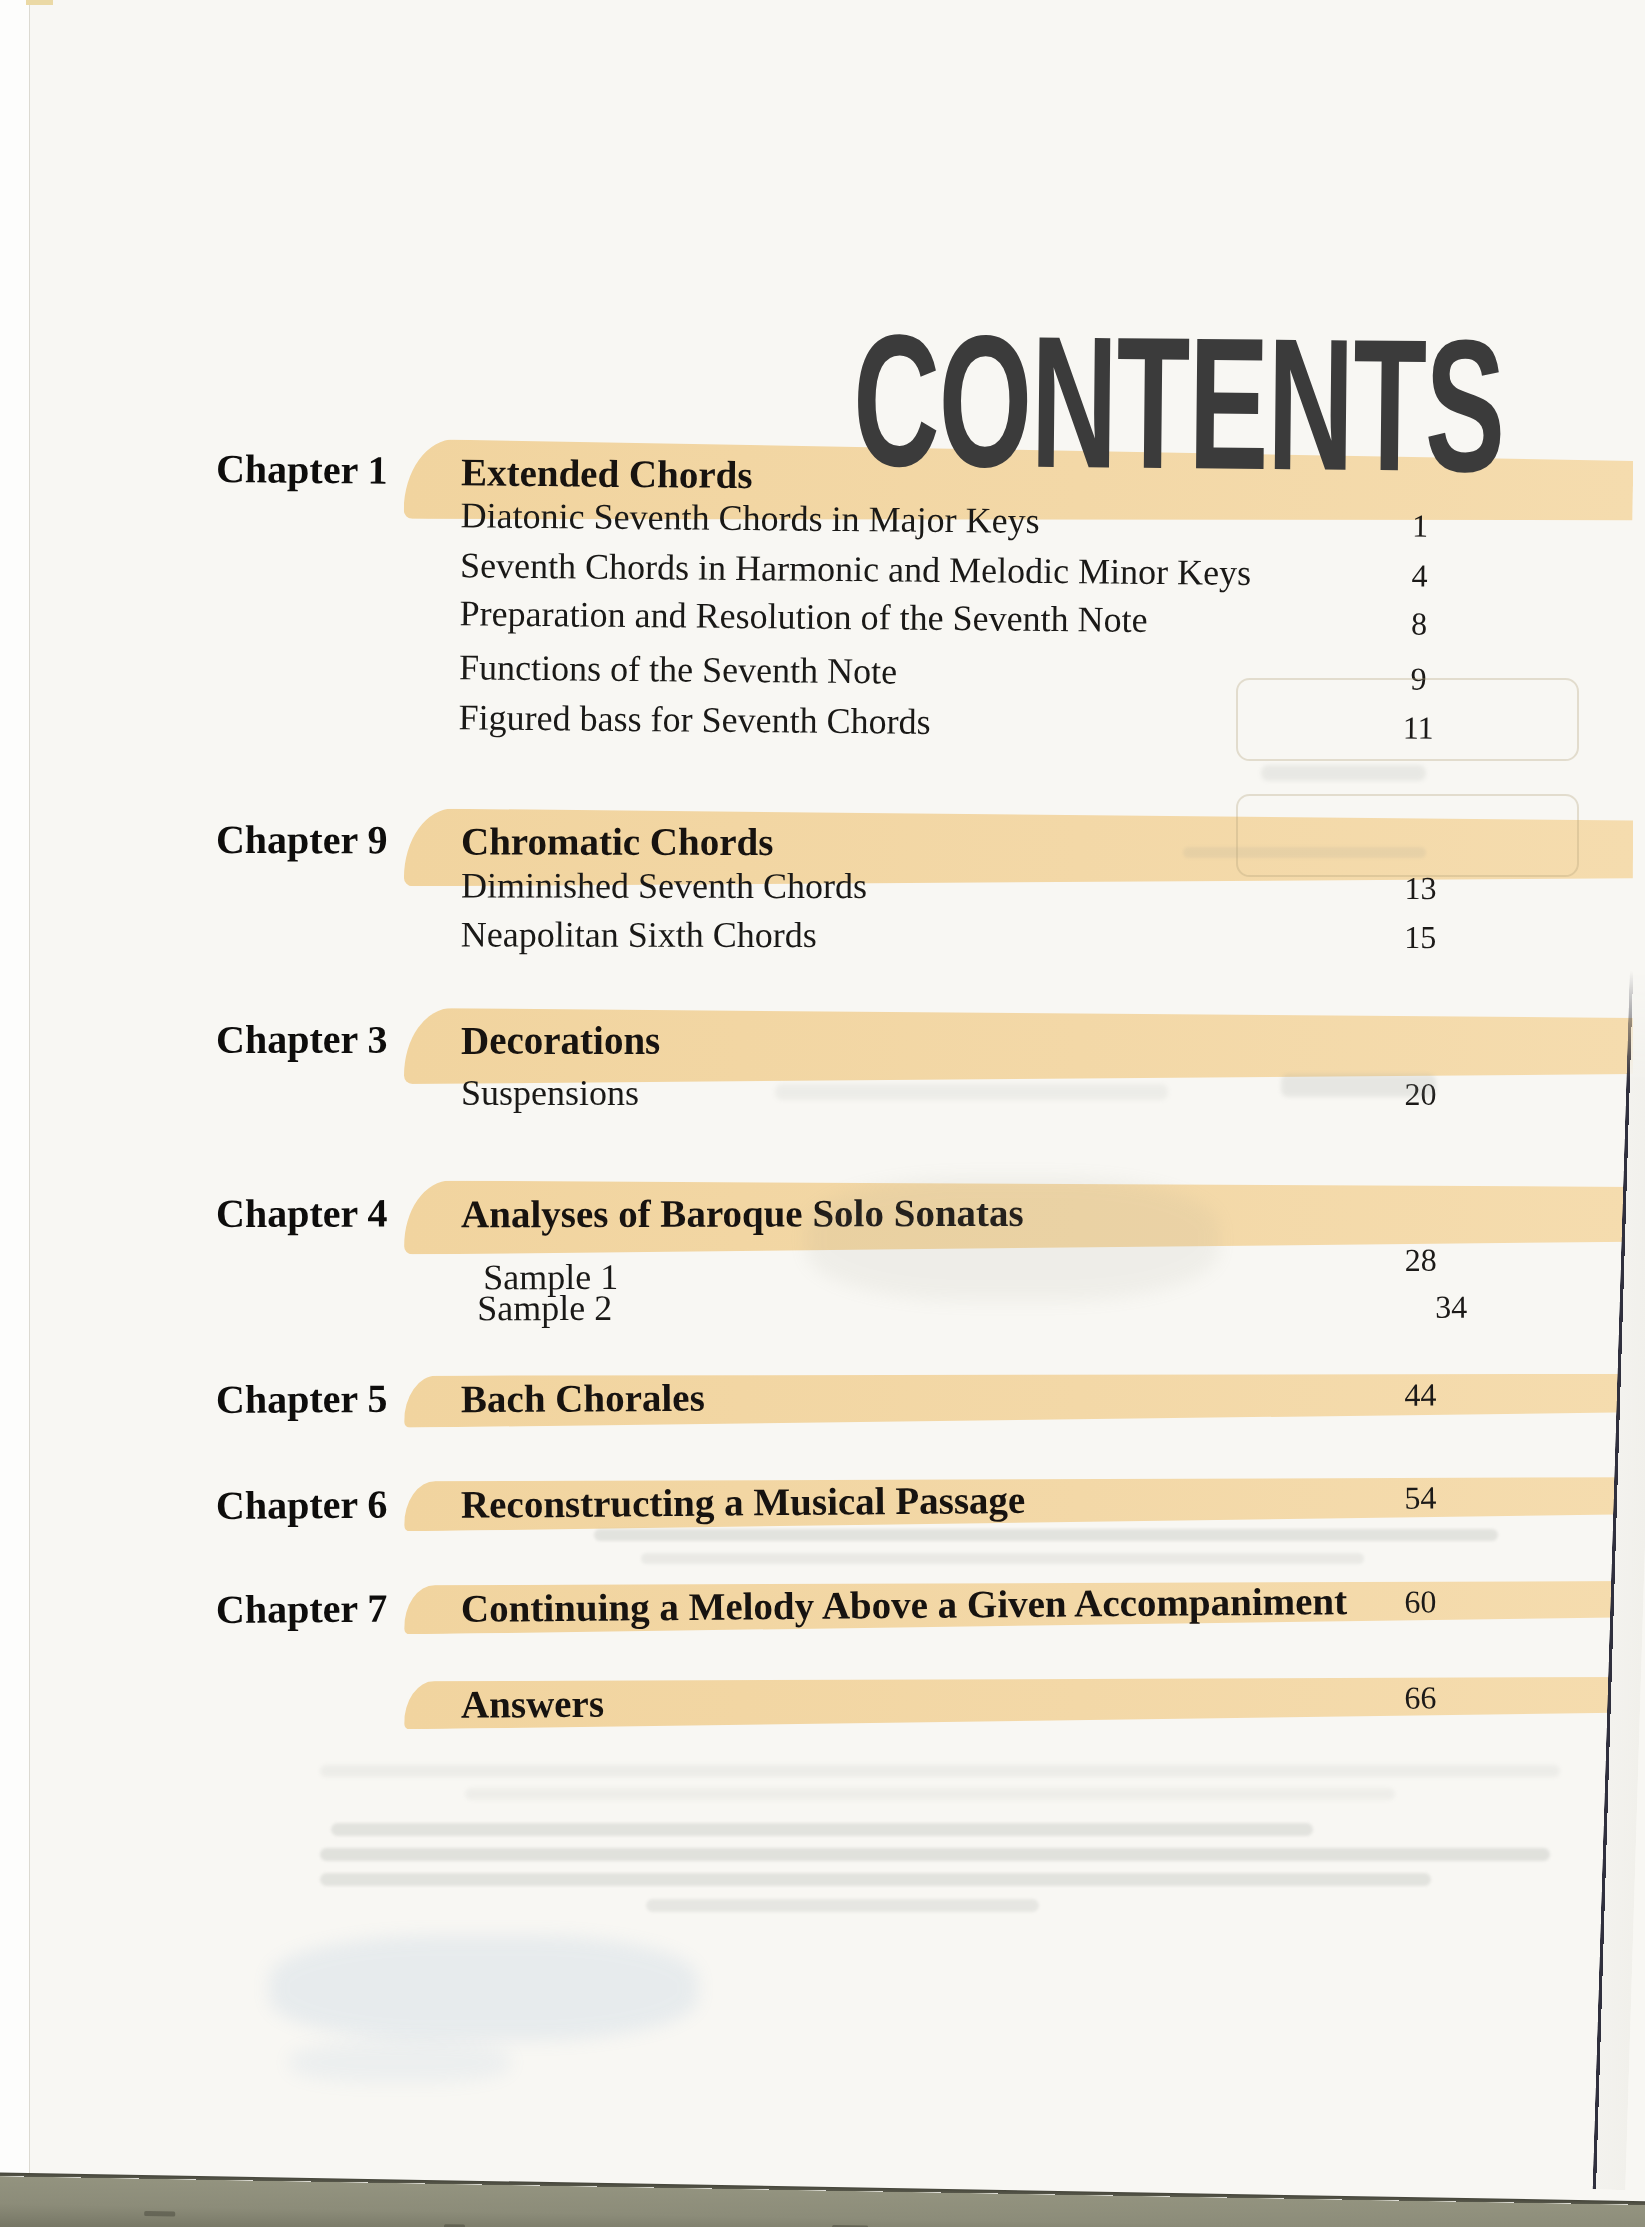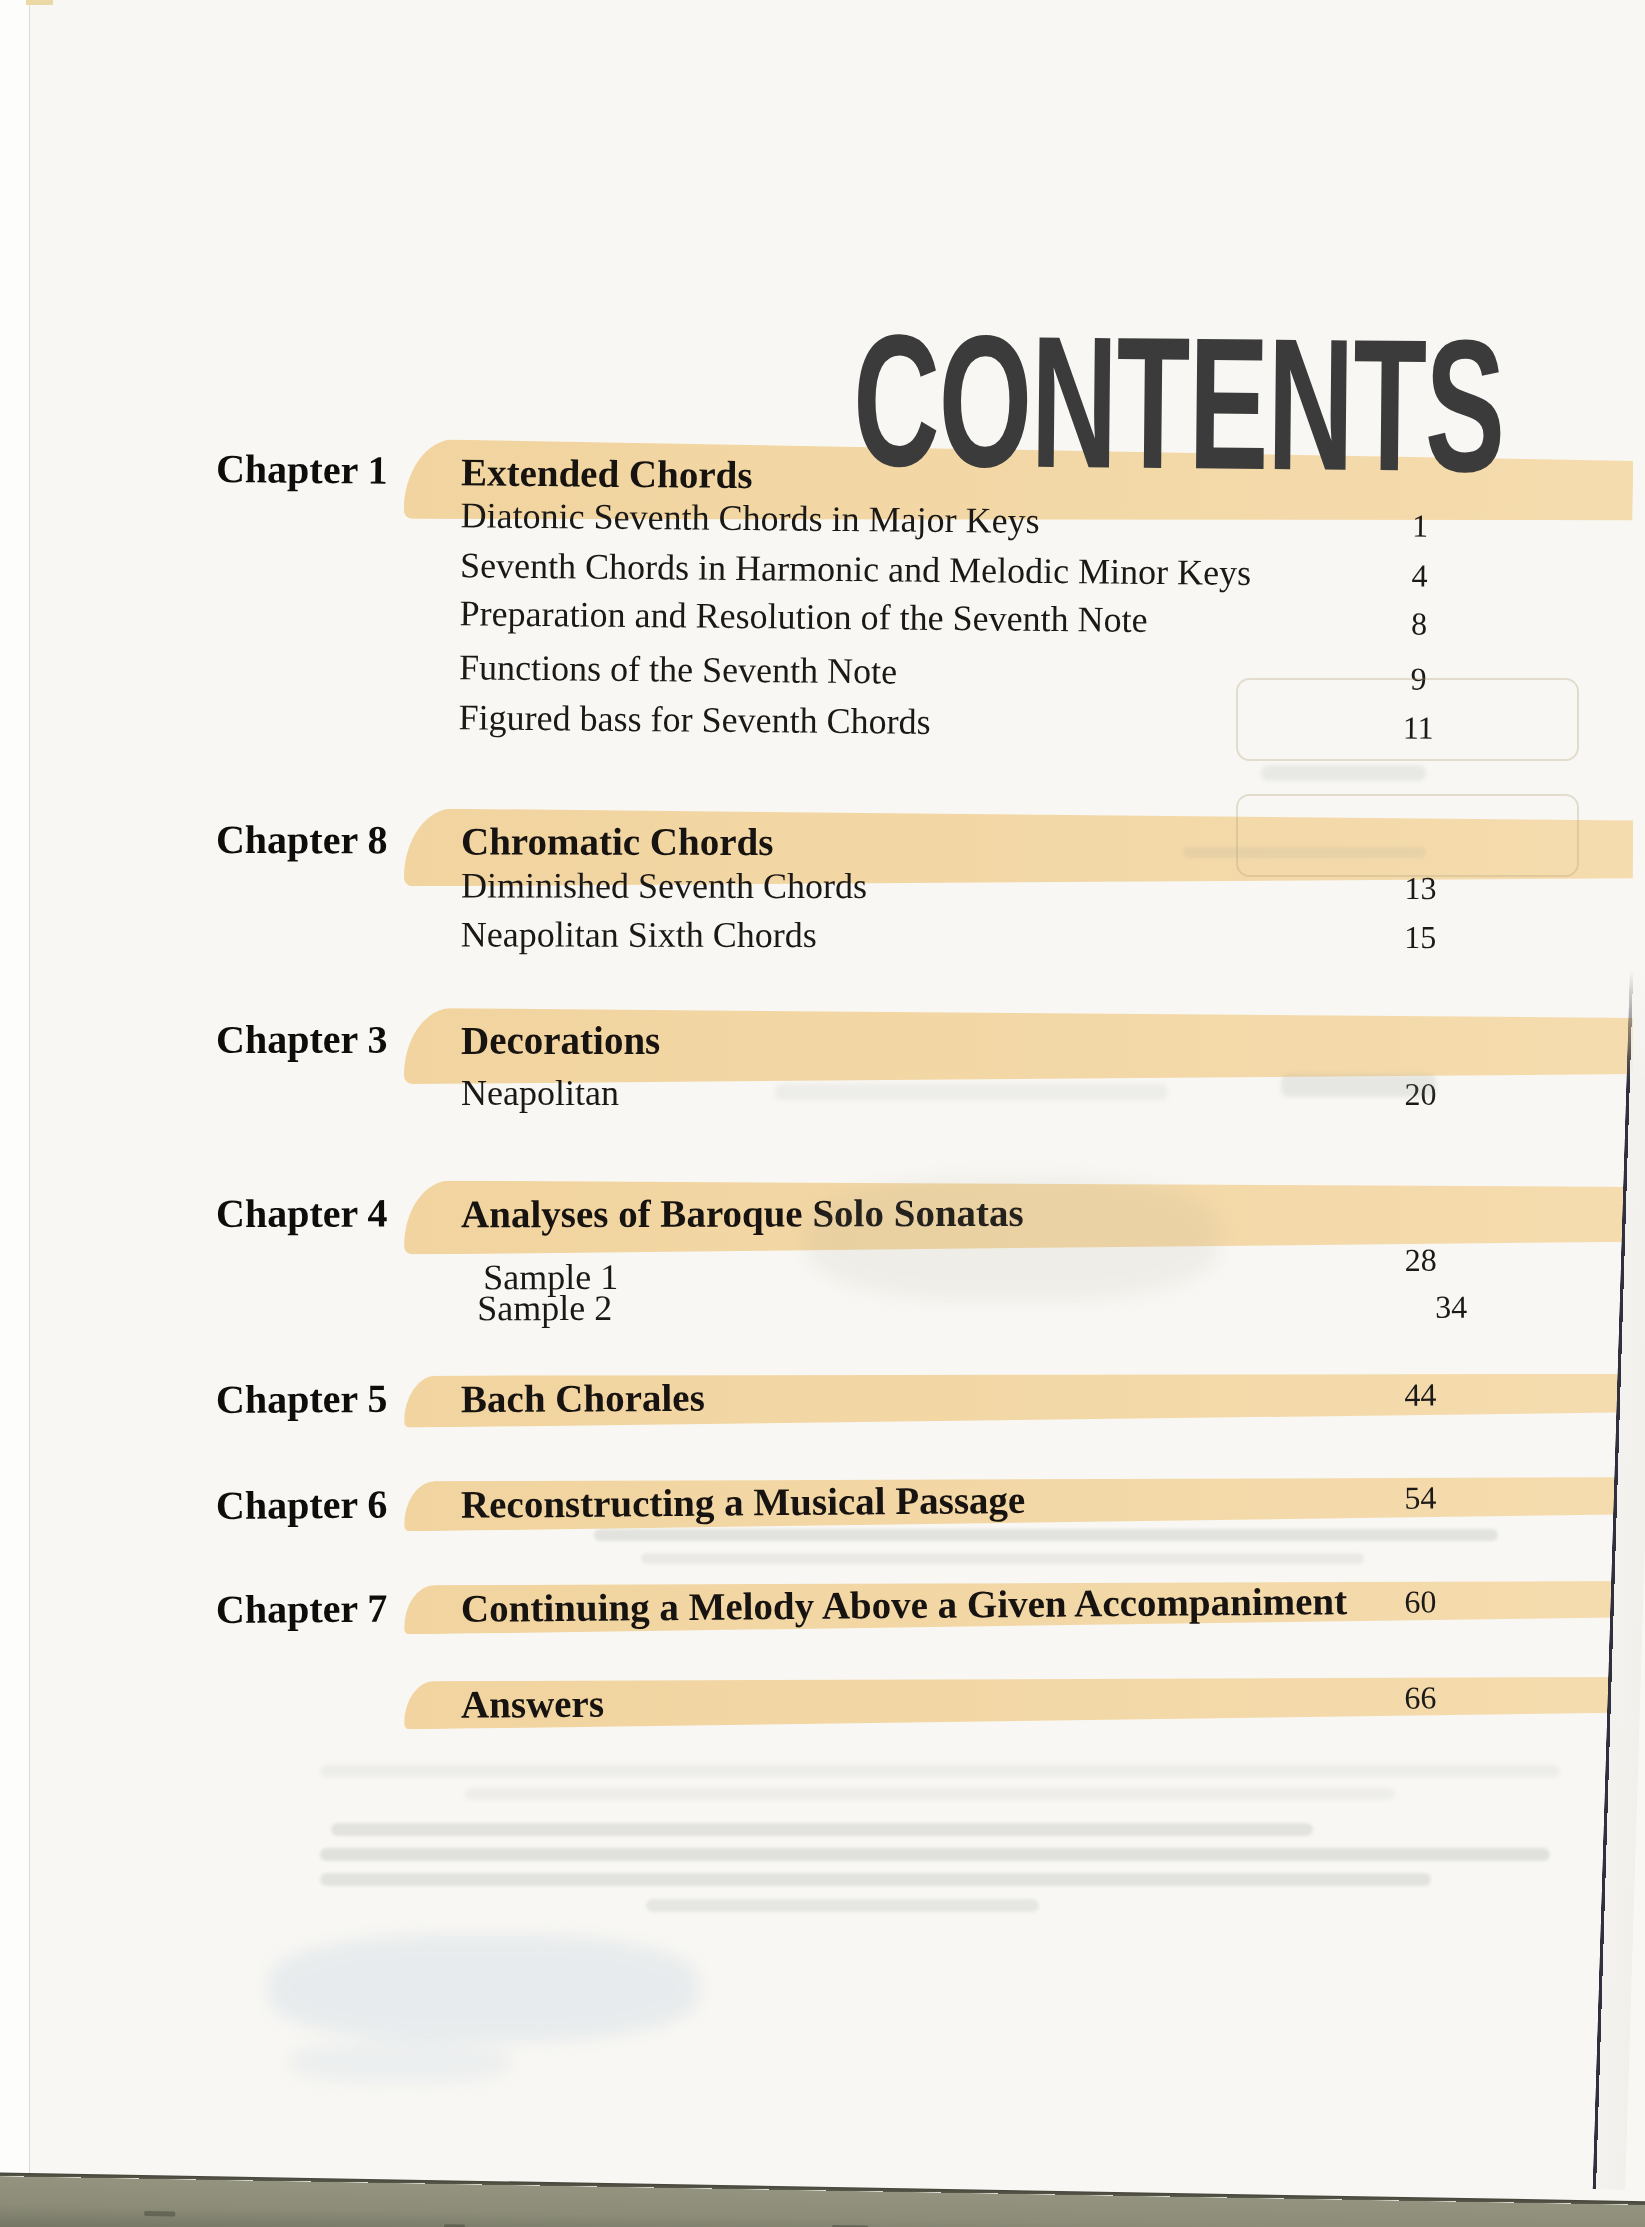--- a/index.html
+++ b/index.html
@@ -103,38 +103,38 @@
         <div>
           <div class="item-label" style="top: 647px;">Functions of the Seventh Note</div>
           <div class="item-page" style="top: 651px;">9</div>
         </div>
         <div>
           <div class="item-label" style="top: 697px;">Figured bass for Seventh Chords</div>
           <div class="item-page" style="top: 700px;">11</div>
         </div>
       </div>
       <div class="section" style="transform: rotate(0.1deg); transform-origin: 217px 846px;">
-        <div class="ch-label" style="top: 820px;">Chapter 8</div>
+        <div class="ch-label" style="top: 820px;">Chapter 9</div>
         <div class="bar" style="top: 808px; height: 78px;"></div>
         <div class="bar-title" style="top: 821px; left: 461px;">Chromatic Chords</div>
         <div>
           <div class="item-label" style="top: 867px;">Diminished Seventh Chords</div>
           <div class="item-page" style="top: 870px;">13</div>
         </div>
         <div>
           <div class="item-label" style="top: 916px;">Neapolitan Sixth Chords</div>
           <div class="item-page" style="top: 919px;">15</div>
         </div>
       </div>
       <div class="section" style="transform: rotate(0deg); transform-origin: 217px 1046px; padding-left: 18px;">
         <div class="ch-label" style="top: 1020px;">Chapter 3</div>
         <div class="bar" style="top: 1008px; height: 76px;"></div>
         <div class="bar-title" style="top: 1021px; left: 461px;">Decorations</div>
         <div>
-          <div class="item-label" style="top: 1075px;">Neapolitan</div>
+          <div class="item-label" style="top: 1075px;">Suspensions</div>
           <div class="item-page" style="top: 1078px;">20</div>
         </div>
       </div>
       <div class="section" style="transform: rotate(-0.15deg); transform-origin: 217px 1218px;">
         <div class="ch-label" style="top: 1194px;">Chapter 4</div>
         <div class="bar" style="top: 1181px; height: 74px;"></div>
         <div class="bar-title" style="top: 1195px; left: 461px;">Analyses of Baroque Solo Sonatas</div>
         <div>
           <div class="item-label" style="top: 1260px; margin-left: 22px;">Sample 1</div>
           <div class="item-page" style="top: 1247px;">28</div>

